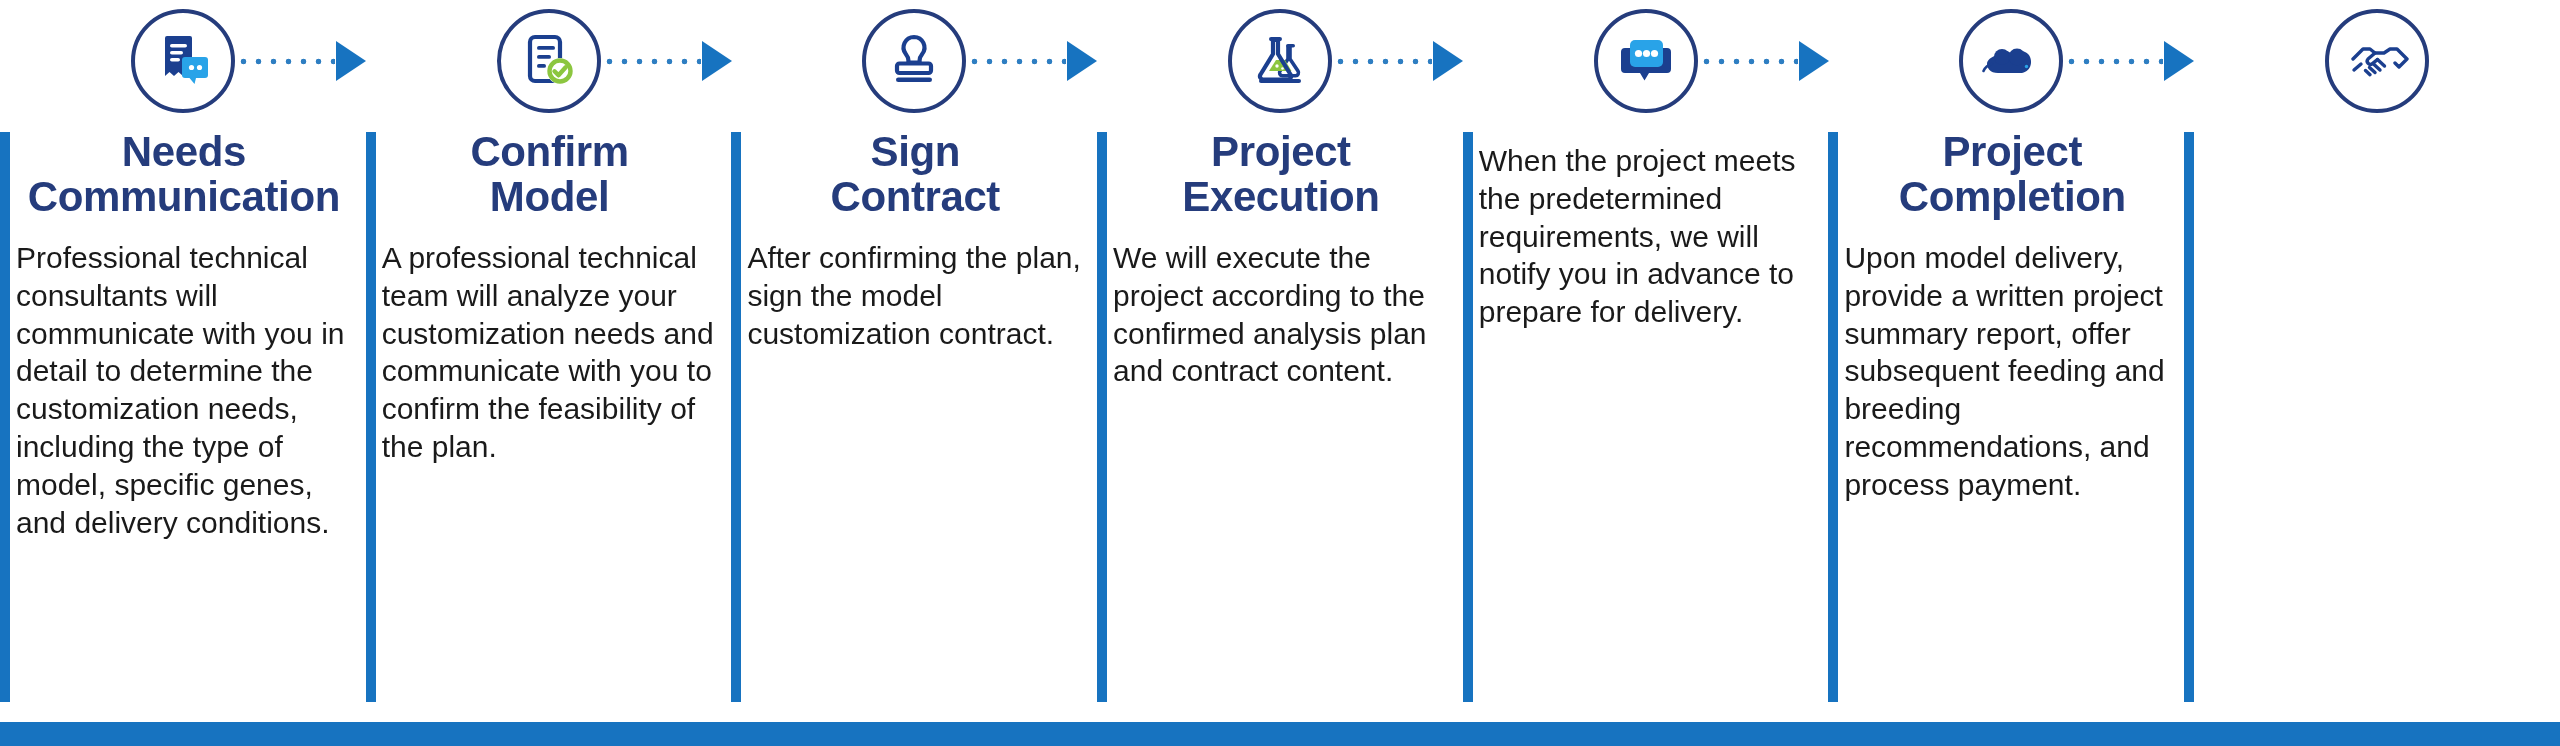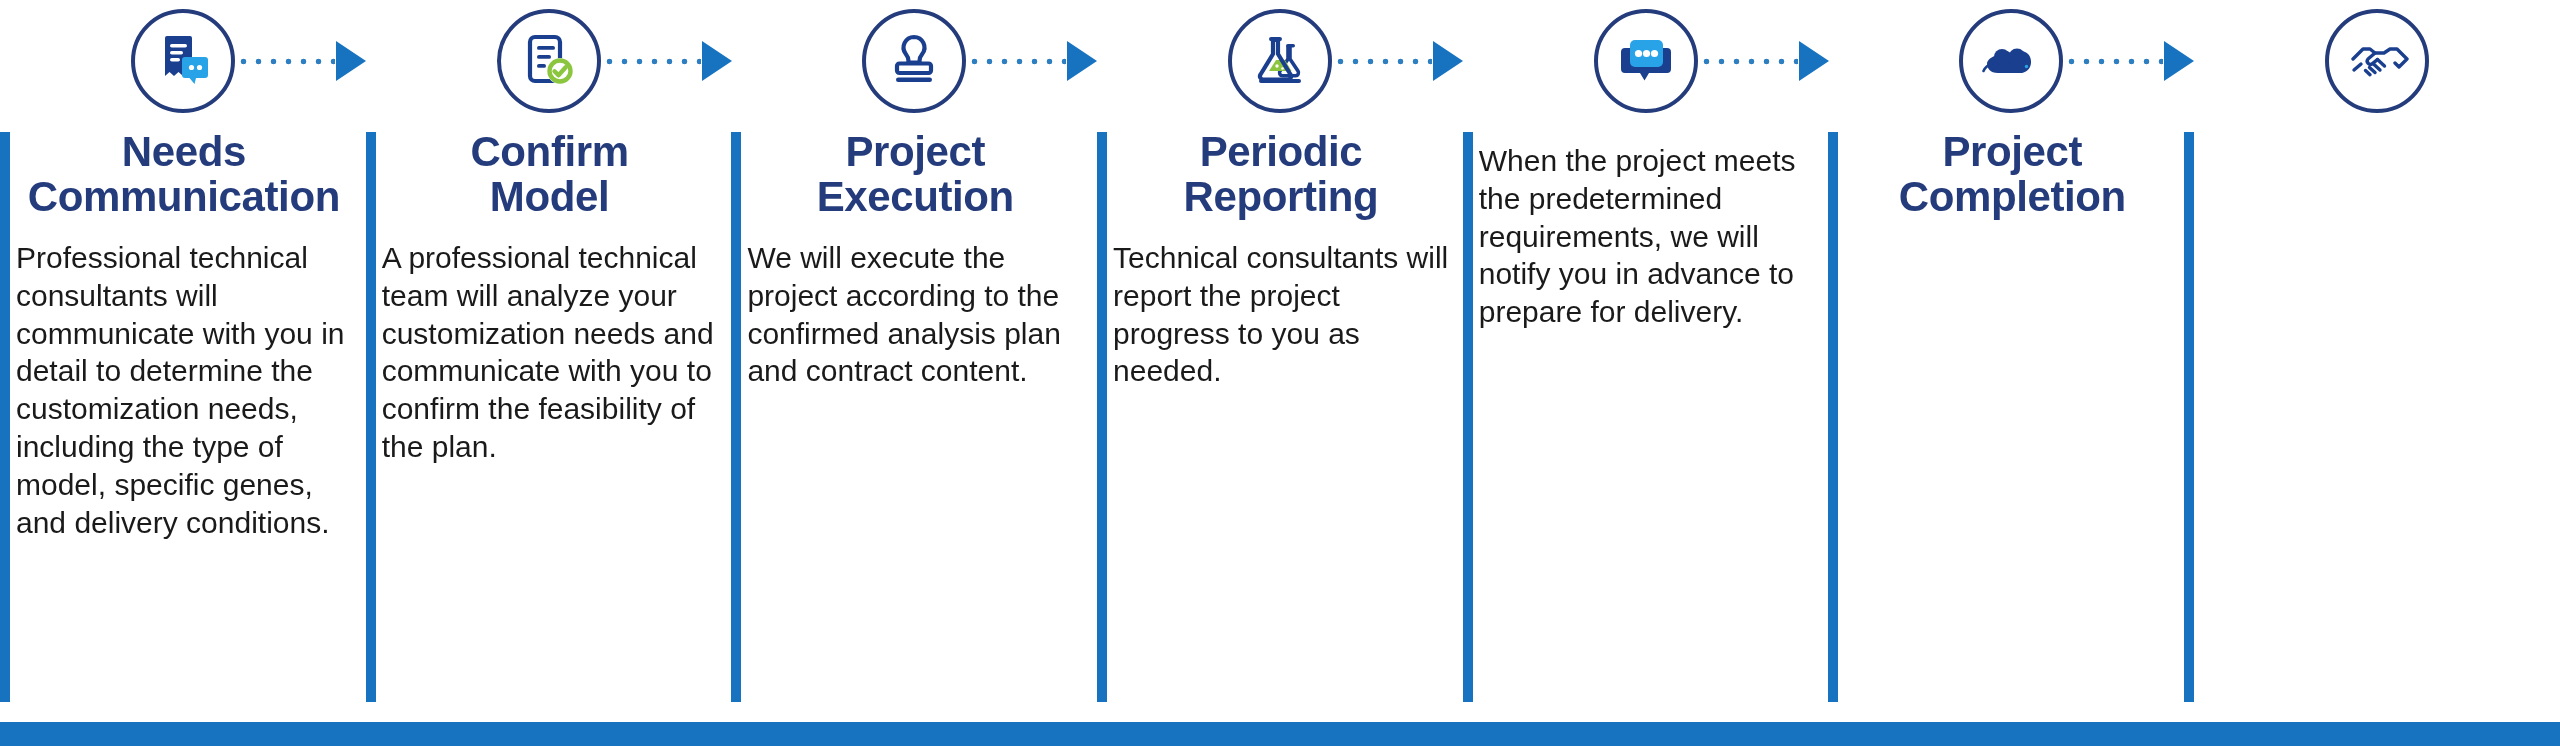--- a/index.html
+++ b/index.html
@@ -289,45 +289,46 @@
     </div>
 
     <div class="card">
       <div class="card-title">
         <div>Confirm</div>
         <div>Model</div>
       </div>
       <div class="card-body">A professional technical team will analyze your customization needs and communicate with you to confirm the feasibility of the plan.</div>
     </div>
 
+    <div class="card">
+      <div class="card-title">
+        <div>Sign</div>
+        <div>Contract</div>
+      </div>
+      <div class="card-body">After confirming the plan, sign the model customization contract.</div>
+    </div>
 
     <div class="card">
       <div class="card-title">
         <div>Project</div>
         <div>Execution</div>
       </div>
       <div class="card-body">We will execute the project according to the confirmed analysis plan and contract content.</div>
     </div>
 
-    <div class="card">
-      <div class="card-title">
-        <div>Periodic</div>
-        <div>Reporting</div>
-      </div>
-      <div class="card-body">Technical consultants will report the project progress to you as needed.</div>
-    </div>
 
     <div class="card">
       <div class="card-body">When the project meets the predetermined requirements, we will notify you in advance to prepare for delivery.</div>
     </div>
 
     <div class="card last">
       <div class="card-title">
         <div>Project</div>
         <div>Completion</div>
       </div>
+      <div class="card-body">Upon model delivery, provide a written project summary report, offer subsequent feeding and breeding recommendations, and process payment.</div>
     </div>
 
   </div>
 
   <div class="bottom-bar"></div>
 
 </div>
 
 </body></html>

